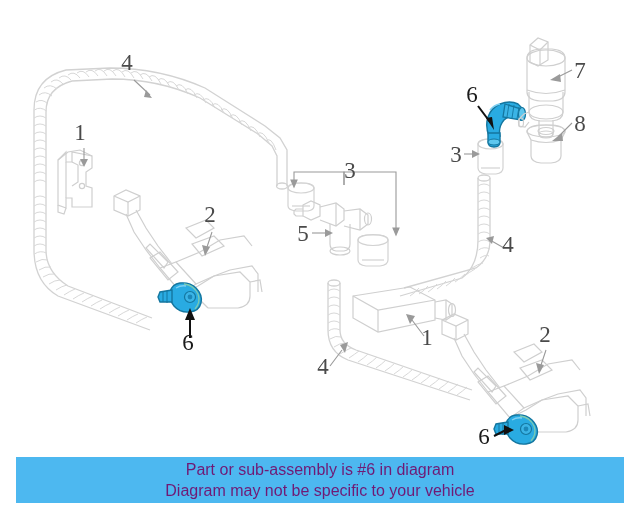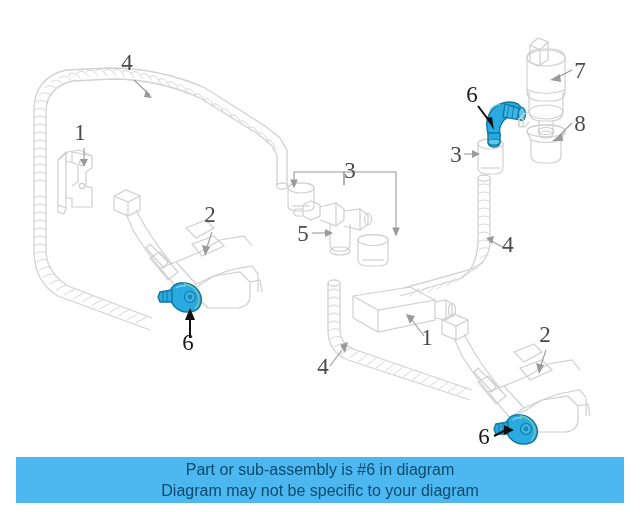--- a/index.html
+++ b/index.html
@@ -46,21 +46,21 @@
     background: #4db8f0;
     display: flex;
     flex-direction: column;
     align-items: center;
     justify-content: center;
     box-sizing: border-box;
   }
   .banner-line {
     font-family: "Liberation Sans", sans-serif;
     font-size: 16px;
-    color: #0c4a6e;
+    color: #701a75;
     line-height: 21px;
     white-space: nowrap;
   }
 </style>
 </head>
 <body>
 
 <div id="diagram-root">
 
   <svg class="diagram-canvas" viewBox="0 0 640 512" xmlns="http://www.w3.org/2000/svg">
@@ -435,16 +435,16 @@
       <text class="callout-text" x="427" y="345" text-anchor="middle">1</text>
       <text class="callout-text" x="323" y="374" text-anchor="middle">4</text>
       <text class="callout-text" x="545" y="342" text-anchor="middle">2</text>
       <text class="callout-text dark" x="484" y="444" text-anchor="middle">6</text>
     </g>
 
   </svg>
 
   <div class="banner">
     <div class="banner-line">Part or sub-assembly is #6 in diagram</div>
-    <div class="banner-line">Diagram may not be specific to your diagram</div>
+    <div class="banner-line">Diagram may not be specific to your vehicle</div>
   </div>
 
 </div>
 
 </body></html>

